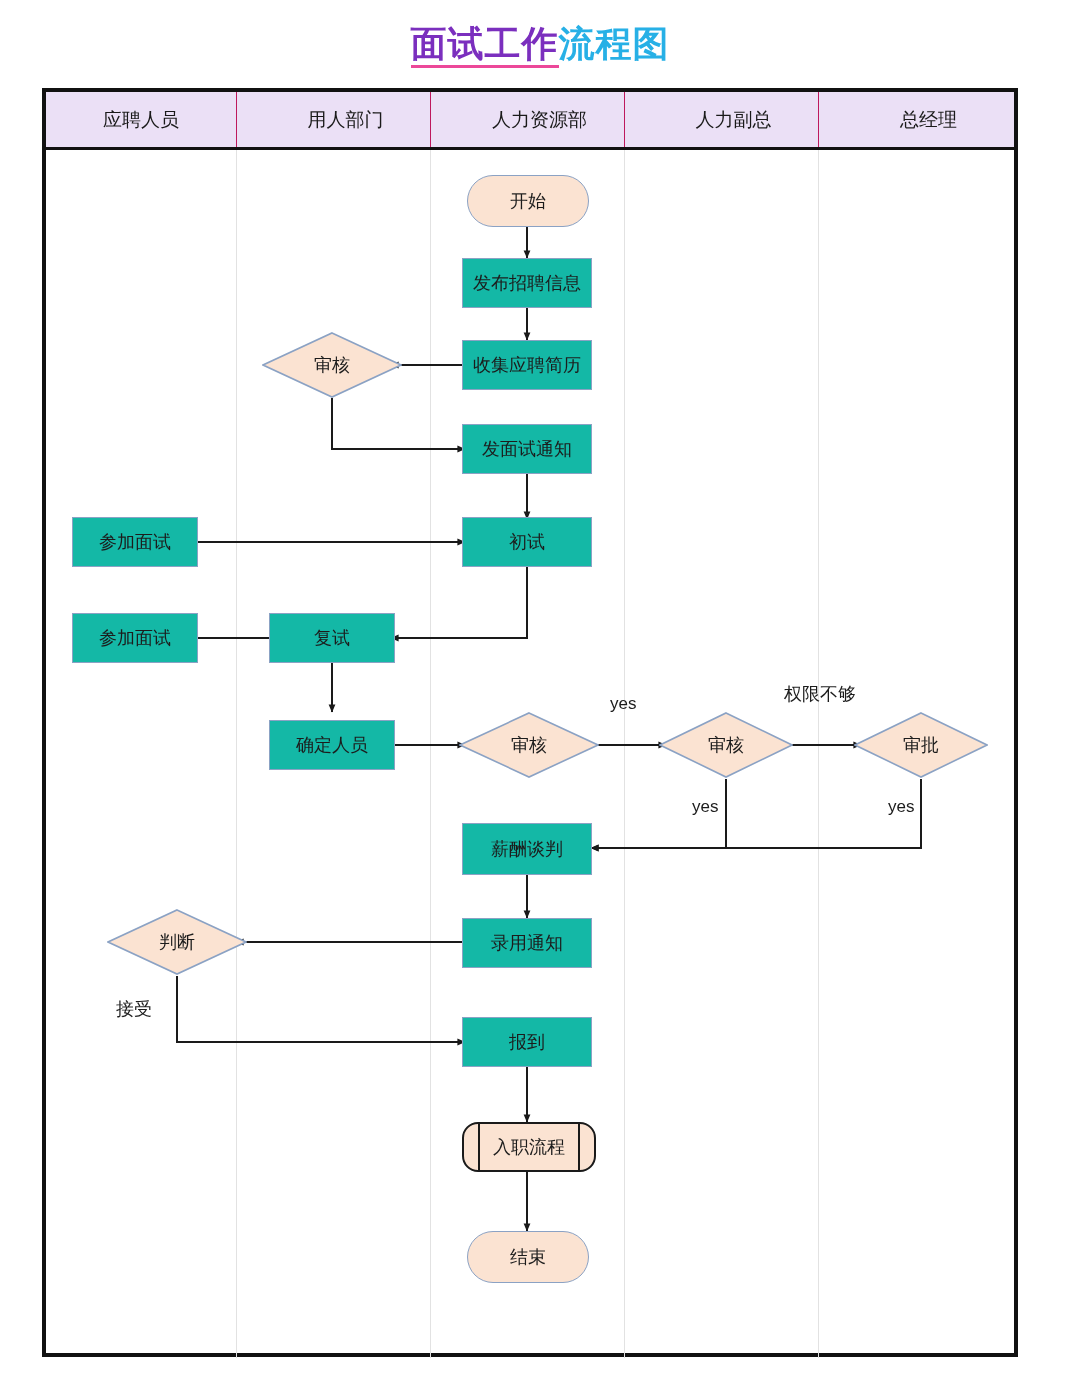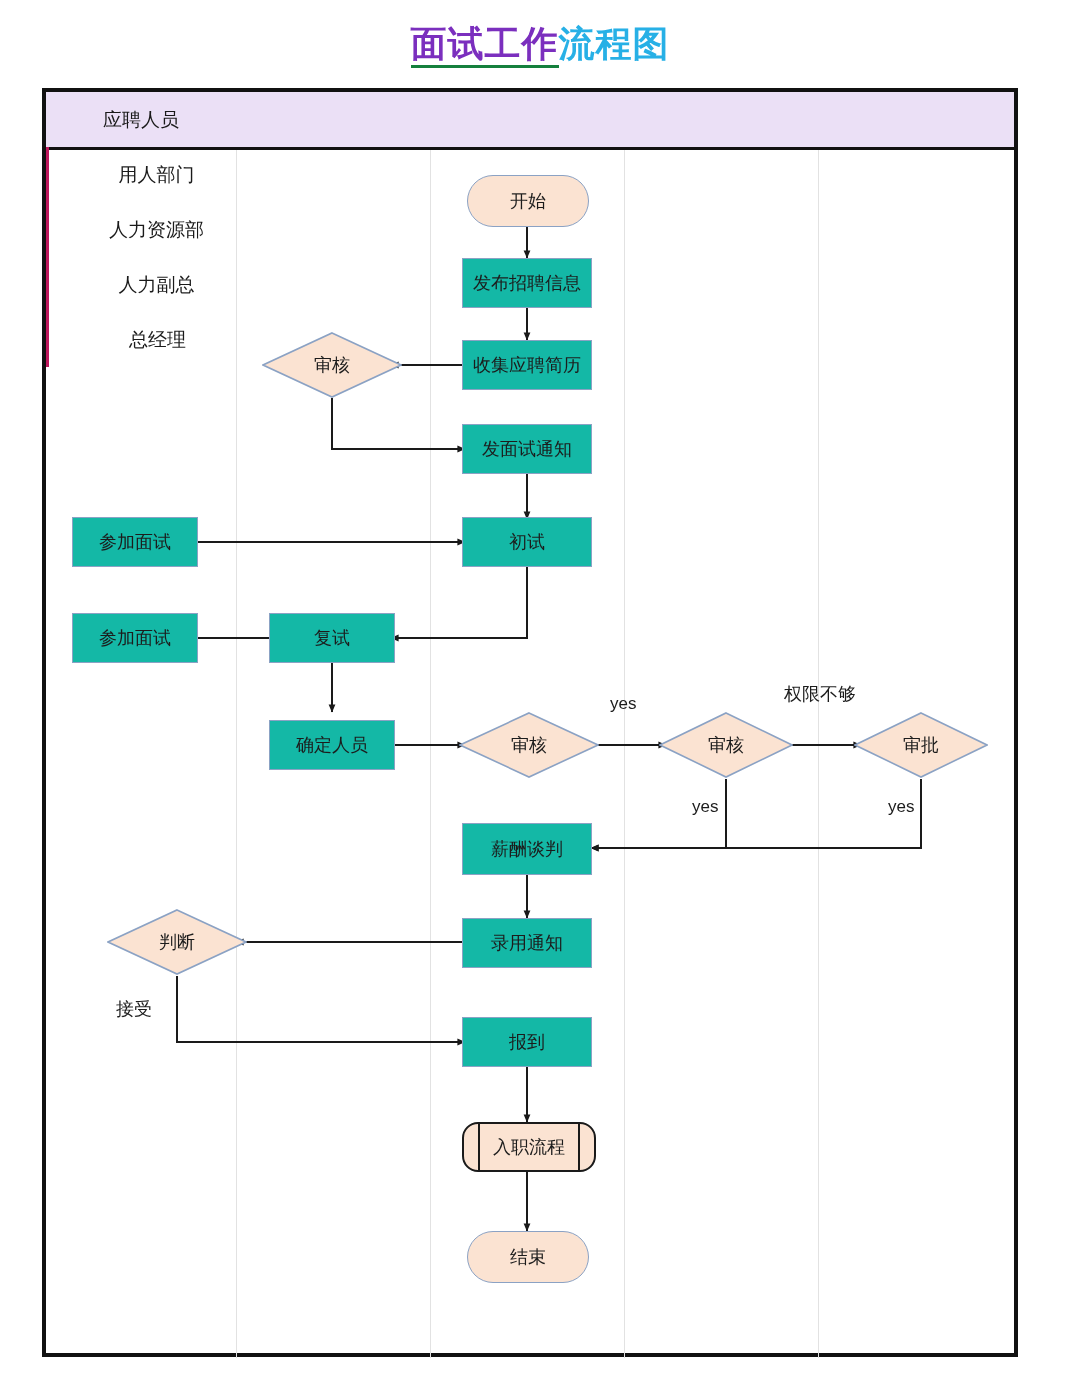--- a/index.html
+++ b/index.html
@@ -5,39 +5,38 @@
   html,body{margin:0;padding:0;background:#ffffff;}
   body{width:1080px;height:1390px;font-family:"Liberation Sans","DejaVu Sans",sans-serif;}
   #root{position:relative;width:1080px;height:1390px;overflow:hidden;}
 
   
   .title{
     position:absolute;left:0;top:22px;width:1080px;
     text-align:center;font-size:36px;font-weight:bold;
     letter-spacing:1px;line-height:44px;white-space:nowrap;
   }
-  .title .t-purple{color:#7B2FBE;border-bottom:3px solid #15803d;padding-bottom:1px;}
+  .title .t-purple{color:#7B2FBE;border-bottom:3px solid #ec4899;padding-bottom:1px;}
   .title .t-cyan{color:#27B0E6;}
 
   
   .frame{
     position:absolute;left:42px;top:88px;width:976px;height:1269px;
     border:4px solid #111111;background:#ffffff;box-sizing:border-box;
   }
   .lanes-header{
     position:absolute;left:0;top:0;width:100%;height:58px;
     background:#EBE0F6;border-bottom:3px solid #111111;box-sizing:border-box;
     display:flex;
-    flex-direction:column;
   }
   .lane-head{
     flex:0 0 auto;display:flex;align-items:center;justify-content:center;
     font-size:19px;color:#1a1a1a;height:100%;box-sizing:border-box;
   }
-  .lane-head + .lane-head{border-left:3px solid #be185d;padding-left:24px;}
+  .lane-head + .lane-head{border-left:1px solid #be185d;padding-left:24px;}
 
   .lane-sep{
     position:absolute;top:58px;width:0;border-left:1px solid #e2e2e2;
     height:1208px;
   }
 
   
   .wires{position:absolute;left:0;top:0;width:976px;height:1261px;}
 
   

